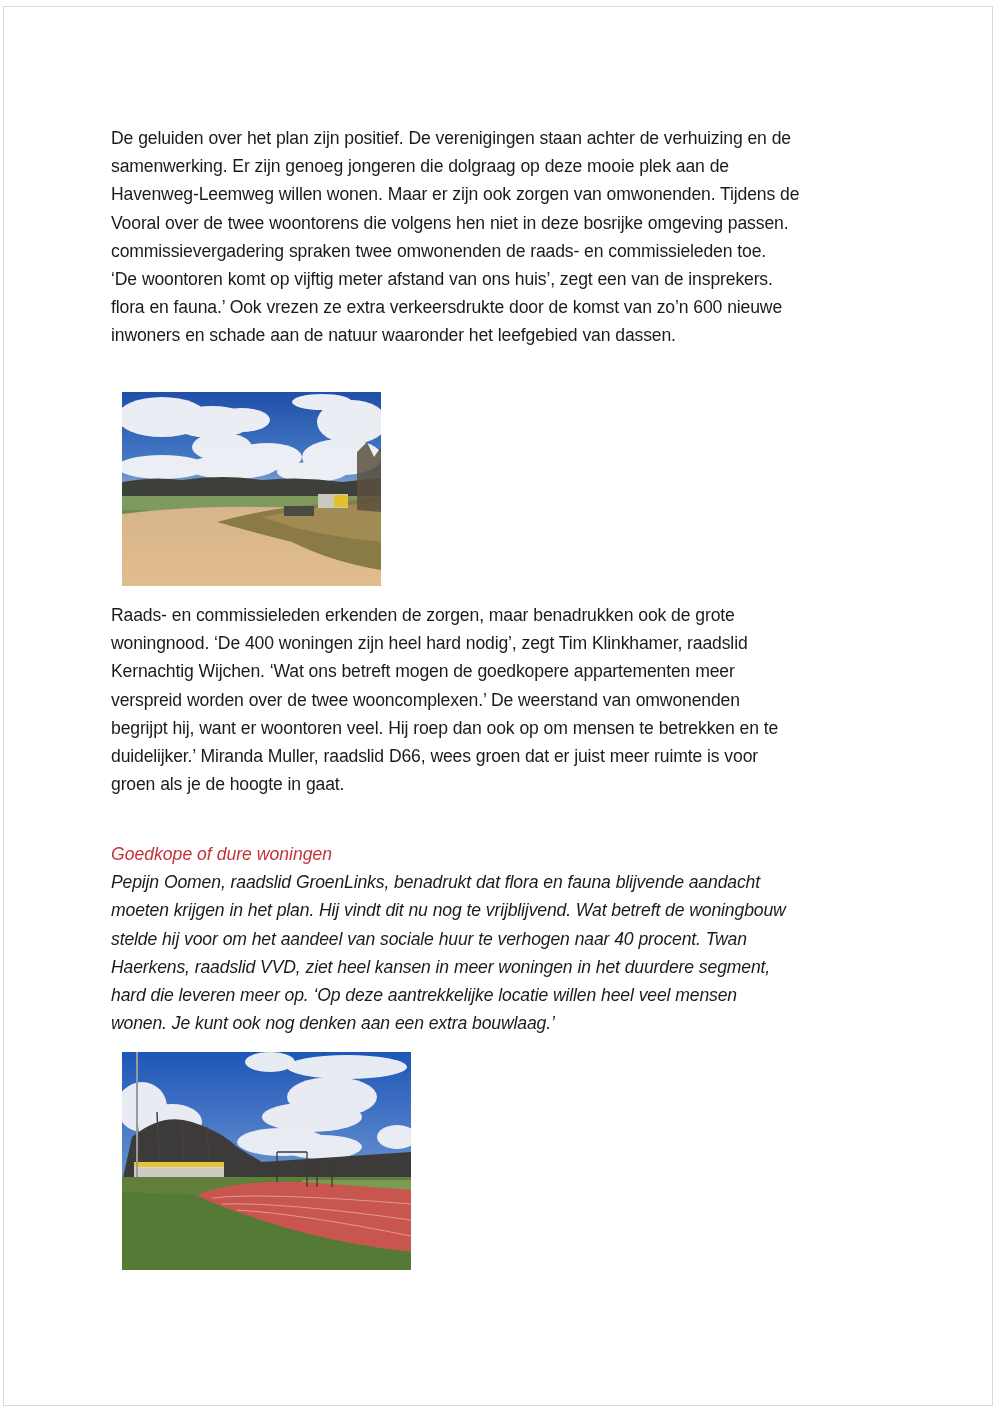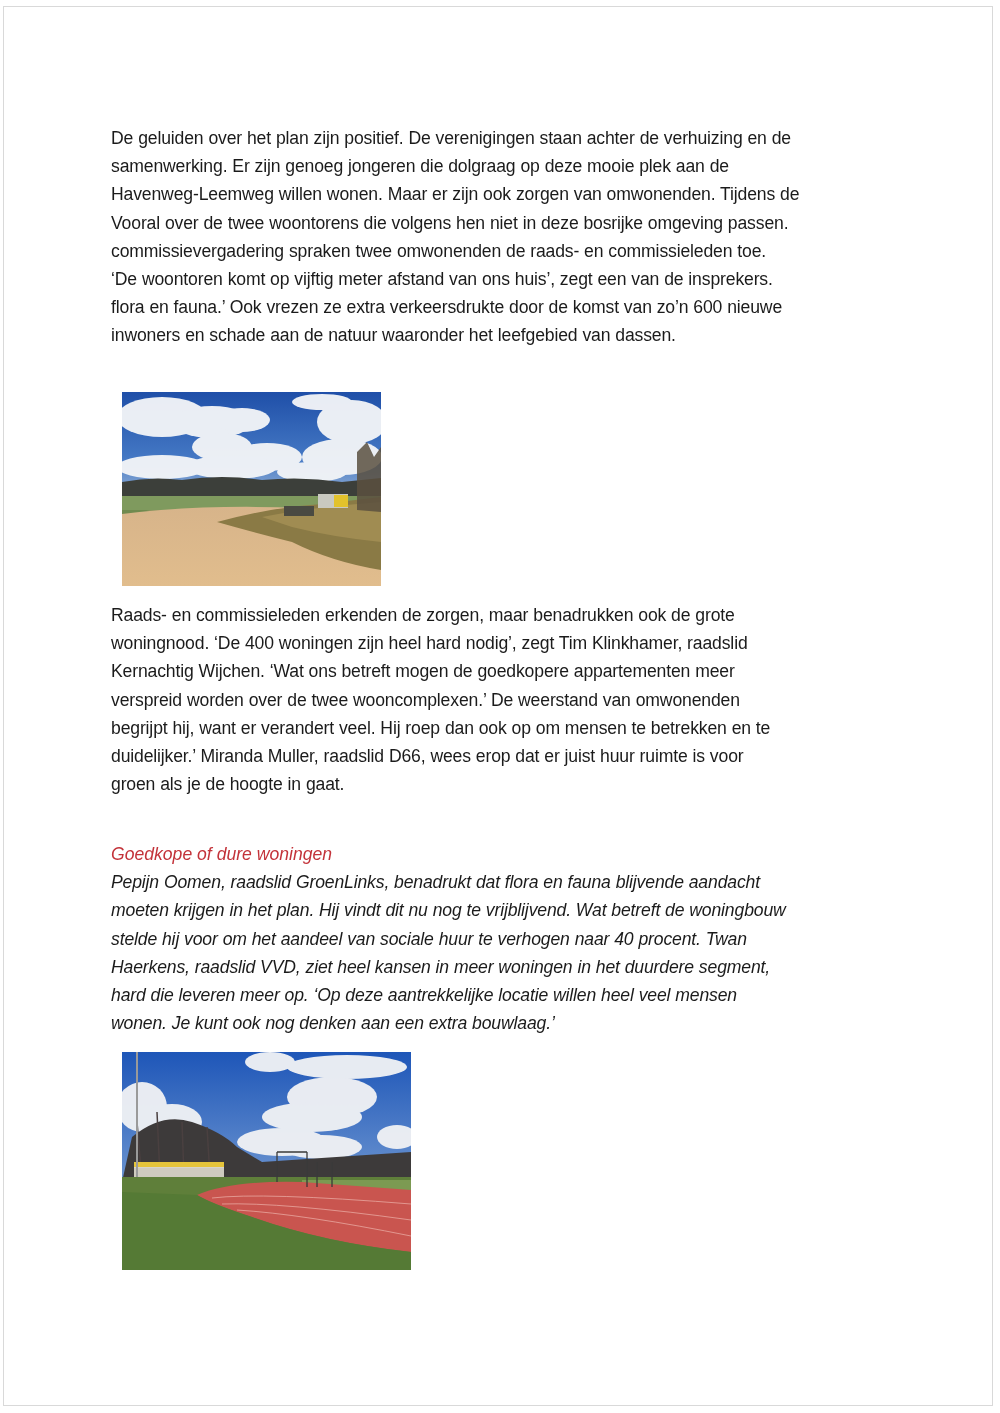--- a/index.html
+++ b/index.html
@@ -119,22 +119,22 @@
     <rect x="162" y="114" width="30" height="10" fill="#4a4a42"></rect>
   </svg>
 </div>
 
 <div class="content" style="top:601px;">
   <div class="para">
     <p>Raads- en commissieleden erkenden de zorgen, maar benadrukken ook de grote</p>
     <p>woningnood. ‘De 400 woningen zijn heel hard nodig’, zegt Tim Klinkhamer, raadslid</p>
     <p>Kernachtig Wijchen. ‘Wat ons betreft mogen de goedkopere appartementen meer</p>
     <p>verspreid worden over de twee wooncomplexen.’ De weerstand van omwonenden</p>
-    <p>begrijpt hij, want er verandert veel. Hij roep dan ook op om mensen te betrekken en te</p>
-    <p>duidelijker.’ Miranda Muller, raadslid D66, wees erop dat er juist huur ruimte is voor</p>
+    <p>begrijpt hij, want er woontoren veel. Hij roep dan ook op om mensen te betrekken en te</p>
+    <p>duidelijker.’ Miranda Muller, raadslid D66, wees groen dat er juist meer ruimte is voor</p>
     <p>groen als je de hoogte in gaat.</p>
   </div>
 </div>
 
 <div class="content" style="top:840px;font-style:italic;">
   <h2 class="heading">Goedkope of dure woningen</h2>
   <div class="para">
     <p>Pepijn Oomen, raadslid GroenLinks, benadrukt dat flora en fauna blijvende aandacht</p>
     <p>moeten krijgen in het plan. Hij vindt dit nu nog te vrijblijvend. Wat betreft de woningbouw</p>
     <p>stelde hij voor om het aandeel van sociale huur te verhogen naar 40 procent. Twan</p>

